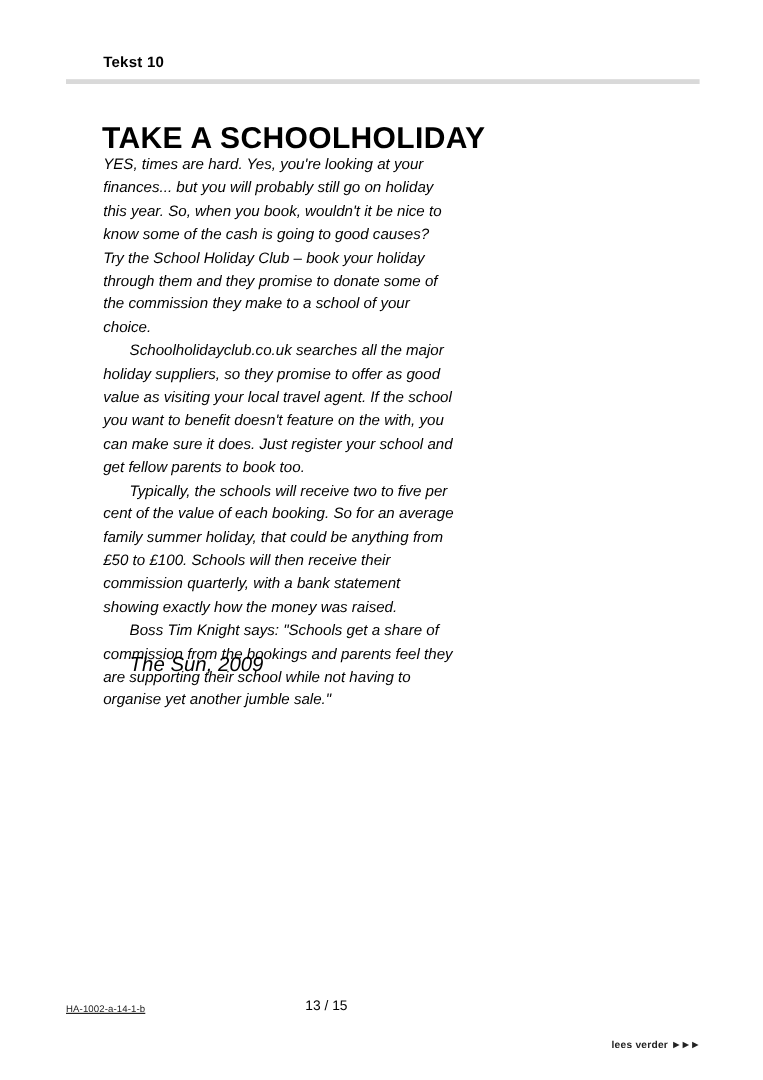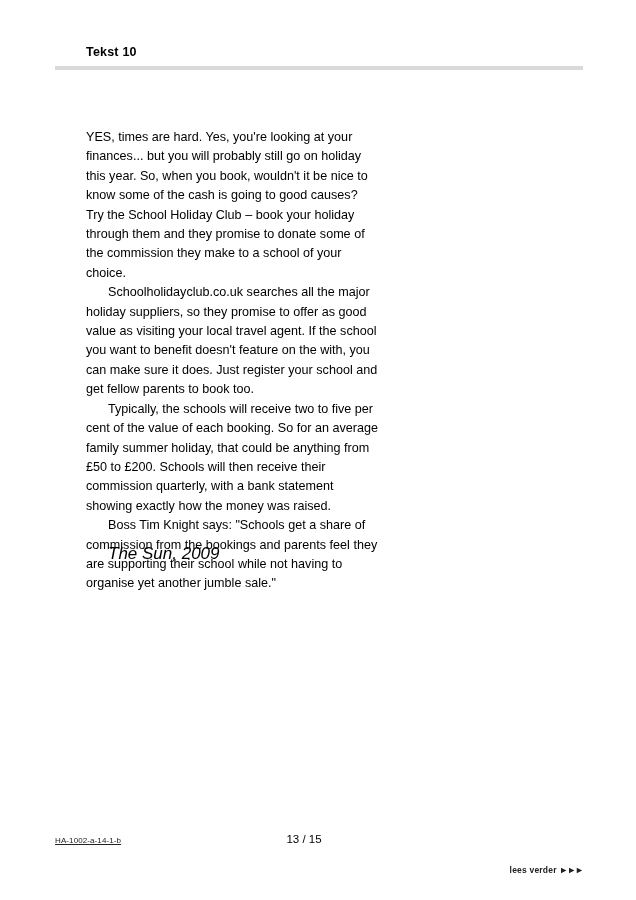--- a/index.html
+++ b/index.html
@@ -49,20 +49,21 @@
     position: absolute;
     left: 86px;
     top: 128px;
     width: 292px;
     font-size: 12.6px;
     line-height: 19.4px;
     text-align: left;
   }
   .body-text p {
     margin: 0;
+    font-style: italic;
   }
   .body-text p.indent {
     text-indent: 22px;
   }
   .source {
     position: absolute;
     left: 108px;
     top: 544px;
     font-size: 17px;
     font-style: italic;
@@ -76,21 +77,20 @@
     letter-spacing: 0.1px;
     text-decoration: underline;
   }
   .footer-center {
     position: absolute;
     left: 0;
     top: 833px;
     width: 544px;
     text-align: center;
     font-size: 11.5px;
-    padding-left: 32px;
   }
   .footer-right {
     position: absolute;
     right: 53px;
     top: 836px;
     font-size: 8.5px;
     font-weight: bold;
     color: #222222;
     letter-spacing: 0.2px;
     white-space: nowrap;
@@ -103,25 +103,26 @@
 </style>
 </head>
 <body>
 
 <div class="page">
 
   <div class="header-label">Tekst 10</div>
 
   <div class="header-rule"></div>
 
+  <h1 class="title">TAKE A SCHOOLHOLIDAY</h1>
 
   <div class="body-text">
     <p>YES, times are hard. Yes, you're looking at your finances... but you will probably still go on holiday this year. So, when you book, wouldn't it be nice to know some of the cash is going to good causes? Try the School Holiday Club – book your holiday through them and they promise to donate some of the commission they make to a school of your choice.</p>
     <p class="indent">Schoolholidayclub.co.uk searches all the major holiday suppliers, so they promise to offer as good value as visiting your local travel agent. If the school you want to benefit doesn't feature on the with, you can make sure it does. Just register your school and get fellow parents to book too.</p>
-    <p class="indent">Typically, the schools will receive two to five per cent of the value of each booking. So for an average family summer holiday, that could be anything from £50 to £200. Schools will then receive their commission quarterly, with a bank statement showing exactly how the money was raised.</p>
+    <p class="indent">Typically, the schools will receive two to five per cent of the value of each booking. So for an average family summer holiday, that could be anything from £50 to £100. Schools will then receive their commission quarterly, with a bank statement showing exactly how the money was raised.</p>
     <p class="indent">Boss Tim Knight says: "Schools get a share of commission from the bookings and parents feel they are supporting their school while not having to organise yet another jumble sale."</p>
   </div>
 
   <div class="source">The Sun, 2009</div>
 
   <div class="footer-left">HA-1002-a-14-1-b</div>
 
   <div class="footer-center">13 / 15</div>
 
   <div class="footer-right">

